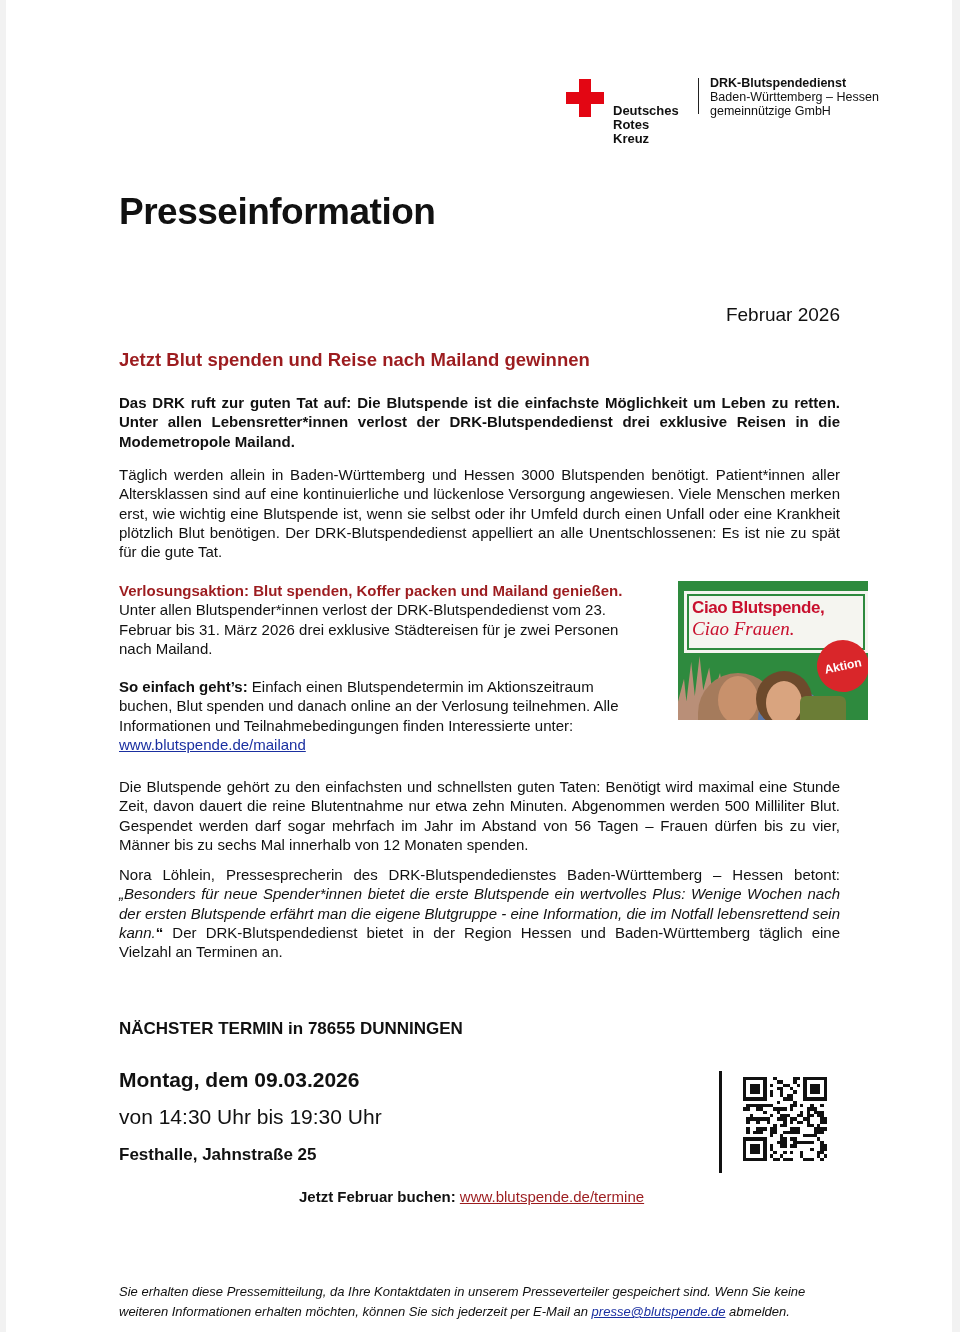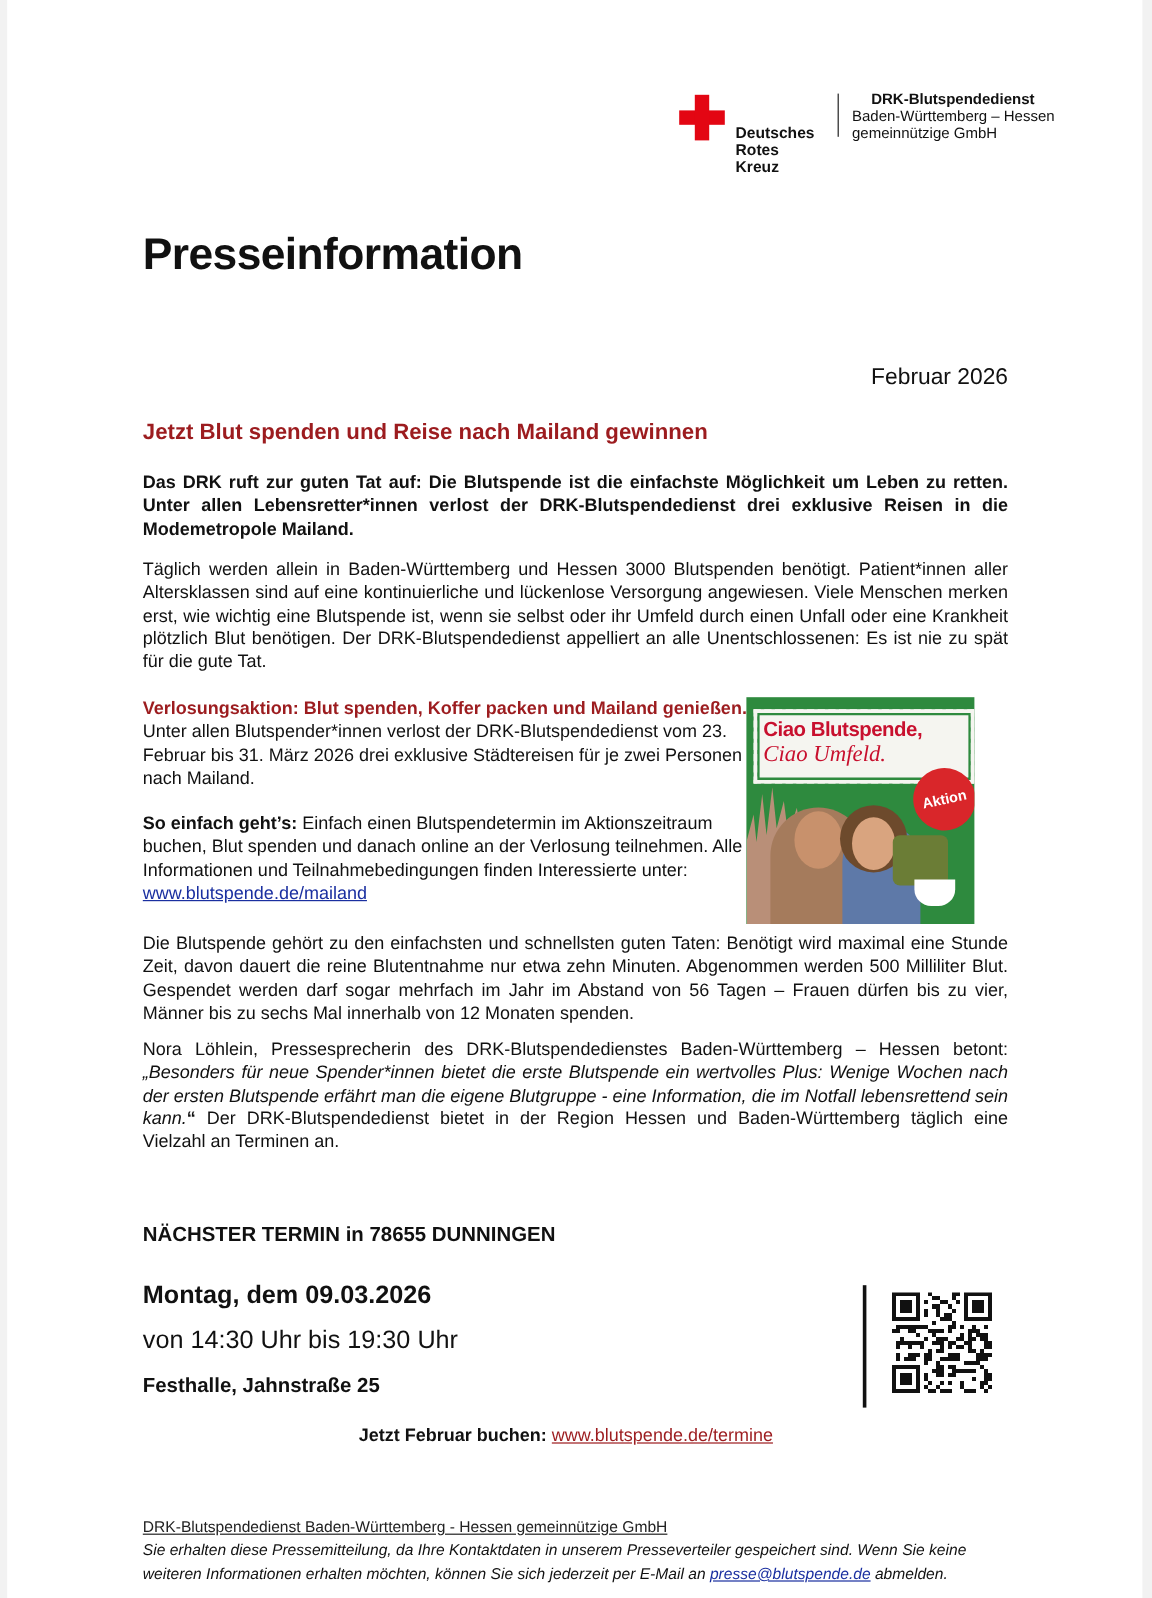--- a/index.html
+++ b/index.html
@@ -11,41 +11,41 @@
     position: absolute; left: 6px; top: 0; width: 946px; height: 1332px; background: #fff;
   }
   .abs { position: absolute; }
   
   .logo-cross { left: 560px; top: 79px; width: 38px; height: 38px; }
   .logo-cross .h { position:absolute; left:0; top:13px; width:38px; height:12px; background:#e30613; }
   .logo-cross .v { position:absolute; left:13px; top:0; width:12px; height:38px; background:#e30613; }
   .logo-name { left: 607px; top: 76px; font-weight: bold; font-size: 13px; line-height: 14px; margin-top: 28px; }
   .logo-divider { left: 692px; top: 78px; width: 1px; height: 36px; background: #222; }
   .logo-org { left: 704px; top: 76px; font-size: 12.5px; line-height: 14px; }
-  .logo-org .b { font-weight: bold; margin-left: 16px; }
+  .logo-org .b { font-weight: bold; }
 
   .title { left: 113px; top: 191px; font-size: 37px; font-weight: bold; letter-spacing: -0.5px; }
   .date { right: 112px; top: 304px; font-size: 19px; }
   .headline { left: 113px; top: 349px; font-size: 18.5px; font-weight: bold; color: #9c1c1f; }
 
   .para { left: 113px; width: 721px; font-size: 15px; line-height: 19.3px; text-align: justify; }
   .p-lead { top: 393px; font-weight: bold; }
   .p2 { top: 465px; }
   .p-col { left: 113px; width: 520px; font-size: 15px; line-height: 19.3px; }
   .p3 { top: 581px; }
   .p4 { top: 677px; }
   .red-b { color: #9c1c1f; font-weight: bold; }
   .bold { font-weight: bold; }
   .link-blue { color: #1a2fa0; text-decoration: underline; }
   .p5 { top: 777px; }
   .p6 { top: 865px; }
   .italic { font-style: italic; }
 
   
-  .promo { left: 616px; top: 581px; width: 190px; height: 189px; background: #2e8a3e; overflow: hidden; }
+  .promo { left: 672px; top: 581px; width: 190px; height: 139px; background: #2e8a3e; overflow: hidden; }
   .promo .stamp { position:absolute; left:6px; top:10px; width:178px; height:56px; background:#f5f5f0;
     border: 3px dashed #f5f5f0; box-shadow: inset 0 0 0 2px #2e8a3e, inset 0 0 0 4px #f5f5f0; }
   .promo .t1 { position:absolute; left:14px; top:17px; font-size:17px; font-weight:bold; color:#c8102e; letter-spacing:-0.4px; }
   .promo .t2 { position:absolute; left:14px; top:37px; font-size:19px; font-style:italic; color:#c8102e; font-family:"Liberation Serif", serif; }
   .promo .badge { position:absolute; left:139px; top:59px; width:52px; height:52px; border-radius:50%; background:#d9262a;
     color:#fff; font-weight:bold; font-size:12px; display:flex; align-items:center; justify-content:center; transform: rotate(-12deg); }
   .promo .cathedral { position:absolute; left:0; top:75px; width:60px; height:114px; background:#b98f78; clip-path: polygon(0 40%,10% 20%,14% 40%,22% 5%,28% 35%,36% 0,42% 30%,52% 10%,58% 35%,70% 15%,78% 40%,100% 30%,100% 100%,0 100%); }
   .promo .person1 { position:absolute; left:20px; top:92px; width:80px; height:100px; background:#a57b5c; border-radius:40px 40px 0 0; }
   .promo .face1 { position:absolute; left:40px; top:95px; width:40px; height:48px; background:#c8916c; border-radius:50%; }
   .promo .person2 { position:absolute; left:80px; top:105px; width:65px; height:90px; background:#5e79a8; border-radius:35px 35px 0 0; }
@@ -99,21 +99,21 @@
   <div class="abs p-col p3">
     <span class="red-b">Verlosungsaktion: Blut spenden, Koffer packen und Mailand genießen.</span><span> Unter allen Blutspender*innen verlost der DRK-Blutspendedienst vom 23. Februar bis 31. März 2026 drei exklusive Städtereisen für je zwei Personen nach Mailand.</span>
   </div>
   <div class="abs p-col p4">
     <span class="bold">So einfach geht’s:</span><span> Einfach einen Blutspendetermin im Aktionszeitraum buchen, Blut spenden und danach online an der Verlosung teilnehmen. Alle Informationen und Teilnahmebedingungen finden Interessierte unter: </span><a class="link-blue">www.blutspende.de/mailand</a>
   </div>
 
   <div class="abs promo">
     <div class="stamp"></div>
     <div class="t1">Ciao Blutspende,</div>
-    <div class="t2">Ciao Umfeld.</div>
+    <div class="t2">Ciao Frauen.</div>
     <div class="cathedral"></div>
     <div class="person1"></div>
     <div class="face1"></div>
     <div class="person2"></div>
     <div class="hair2"></div>
     <div class="face2"></div>
     <div class="bag"></div>
     <div class="cup"></div>
     <div class="badge">Aktion</div>
   </div>
@@ -317,17 +317,16 @@
       <rect x="0" y="18" width="7" height="7" fill="#111"></rect>
       <rect x="1" y="19" width="5" height="5" fill="#fff"></rect>
       <rect x="2" y="20" width="3" height="3" fill="#111"></rect>
     </svg>
 
   <div class="abs book">
     <span>Jetzt Februar buchen:</span>
     <a class="link-red">www.blutspende.de/termine</a>
   </div>
 
-  <div class="abs f1">DRK-Blutspendedienst Baden-Württemberg - Hessen gemeinnützige GmbH</div>
   <div class="abs f2">
     <span>Sie erhalten diese Pressemitteilung, da Ihre Kontaktdaten in unserem Presseverteiler gespeichert sind. Wenn Sie keine weiteren Informationen erhalten möchten, können Sie sich jederzeit per E-Mail an </span><a class="link-blue">presse@blutspende.de</a><span> abmelden.</span>
   </div>
 </div>
 
 </body></html>

